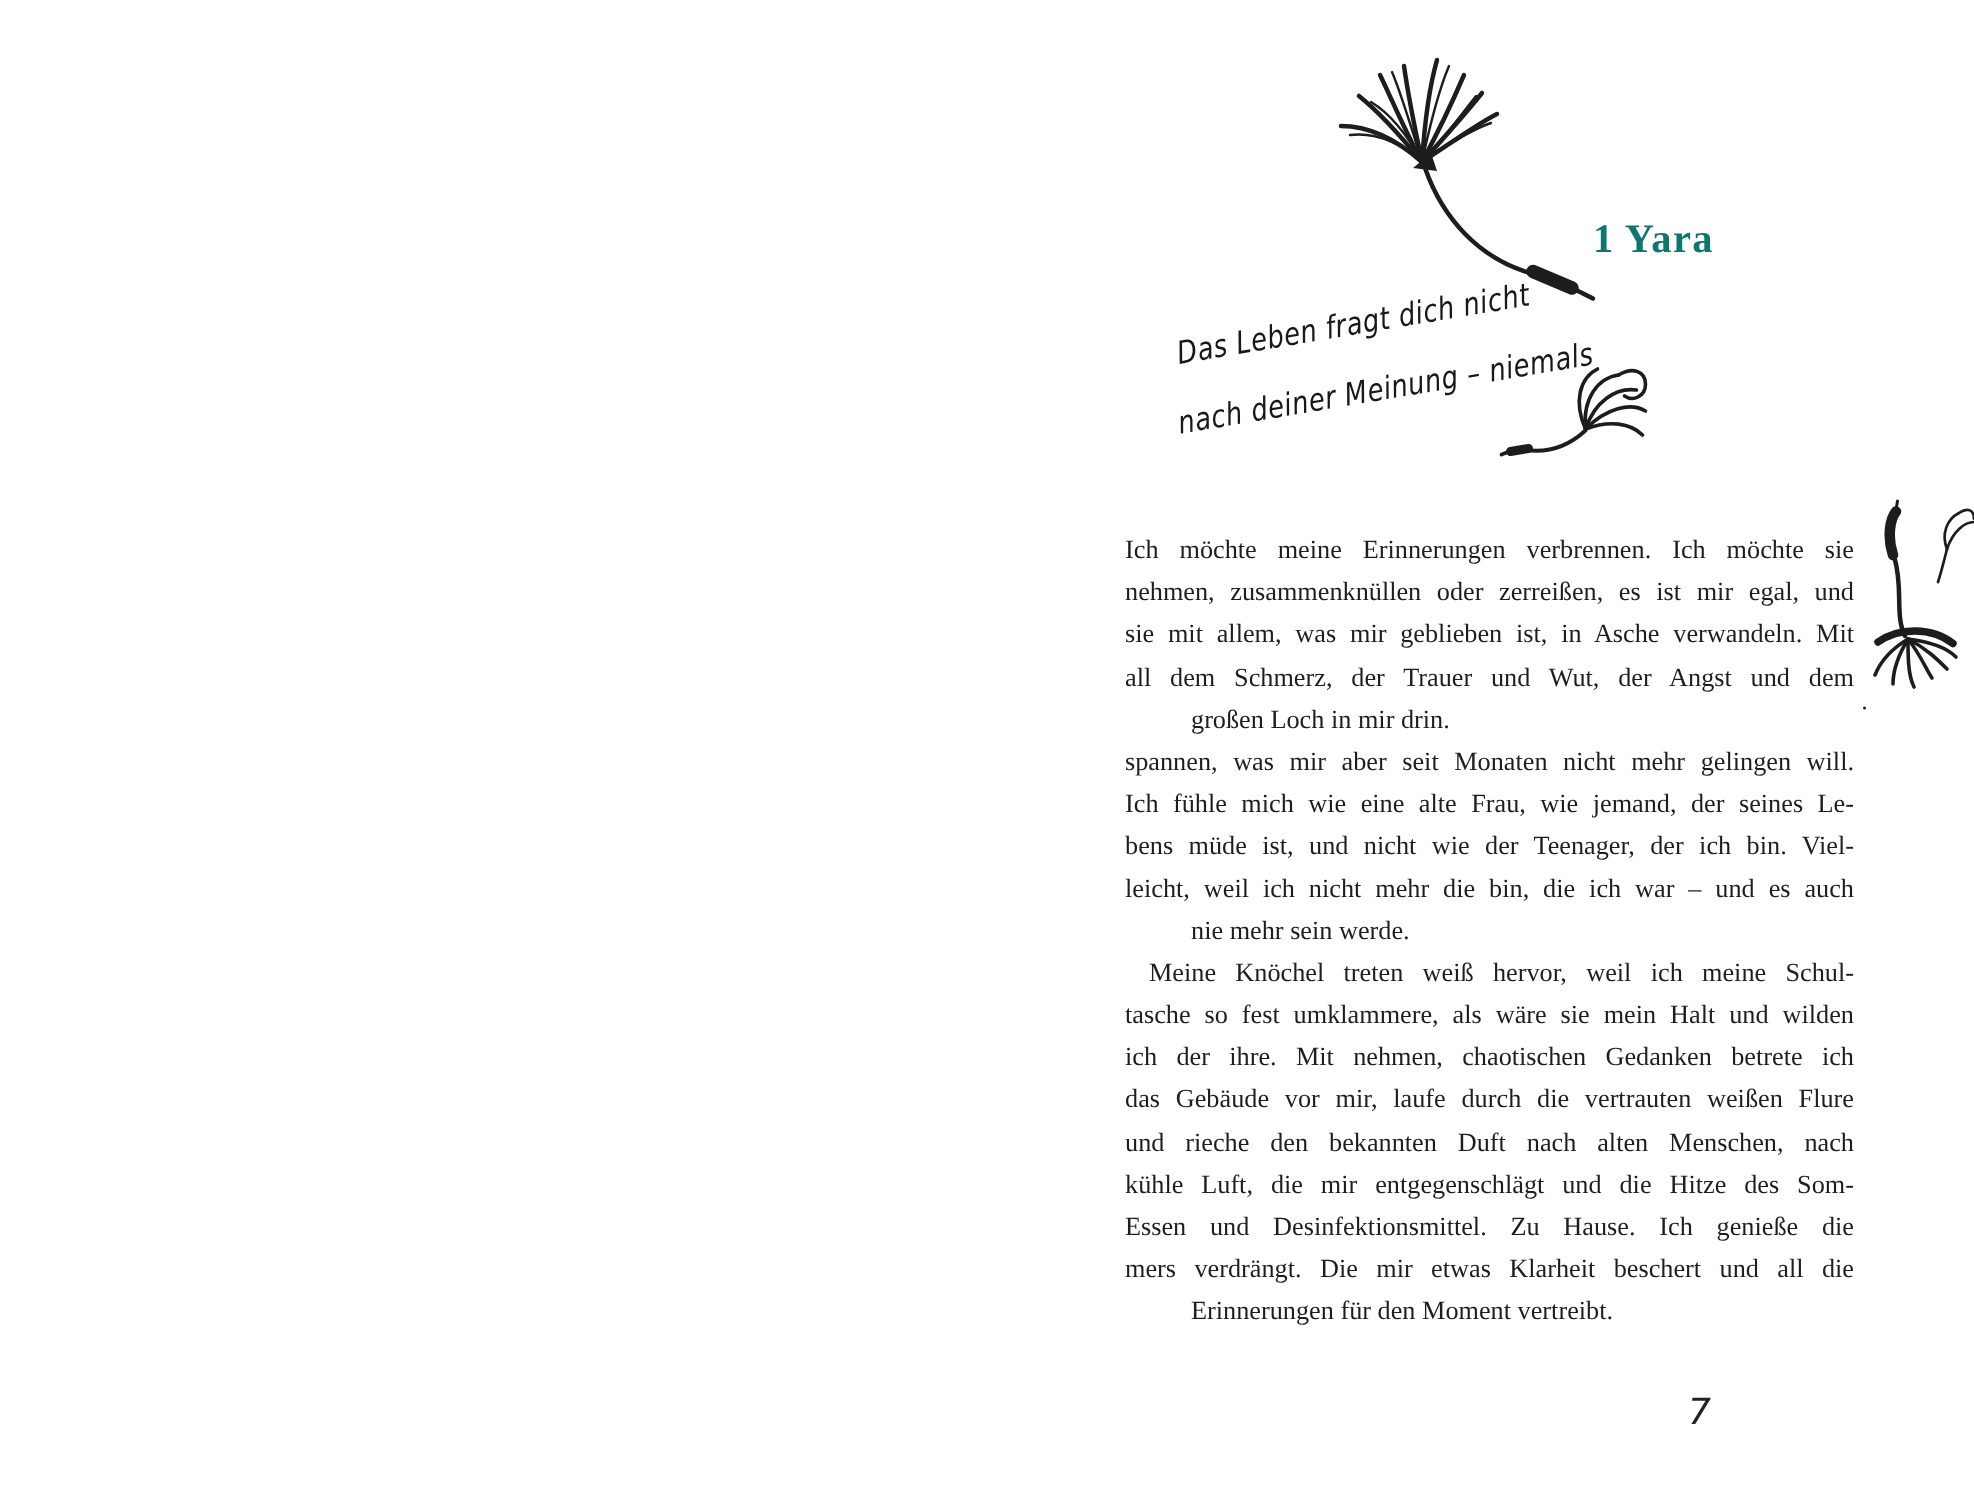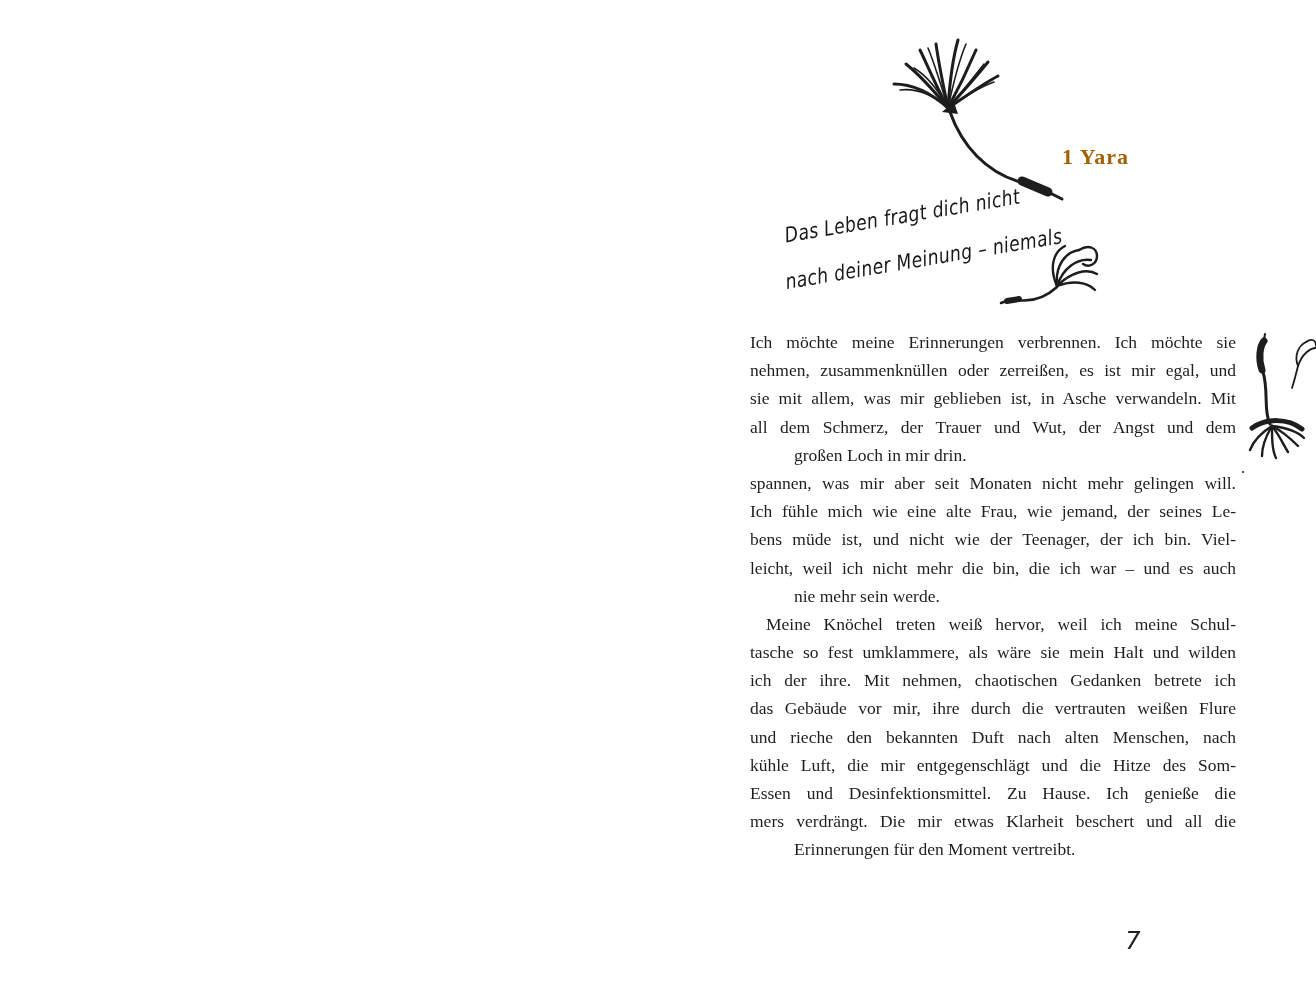--- a/index.html
+++ b/index.html
@@ -14,23 +14,23 @@
     overflow: hidden;
   }
 
   
   .chapter-title {
     position: absolute;
     left: 1062px;
     top: 144px;
     font-family: "Liberation Serif", serif;
     font-weight: 700;
-    font-size: 22px;
+    font-size: 27px;
     letter-spacing: 1px;
-    color: #a16207;
+    color: #0f766e;
     white-space: nowrap;
   }
 
   
   .epigraph {
     position: absolute;
     left: 781px;
     top: 213px;
     transform: rotate(-9.5deg);
     transform-origin: left top;
@@ -49,21 +49,21 @@
     transform: scaleX(0.82);
     transform-origin: left center;
     letter-spacing: 0.5px;
   }
   .epigraph .ep-line.second { margin-left: -7px; }
 
   
   .body-text {
     position: absolute;
     left: 750px;
-    top: 328px;
+    top: 352px;
     width: 486px;
     font-family: "Liberation Serif", serif;
     font-size: 17.5px;
     color: #1e1e1e;
   }
   .body-text .line {
     height: 28.2px;
     line-height: 28.2px;
     overflow: hidden;
     text-align: justify;
@@ -150,21 +150,21 @@
       <div class="line">all dem Schmerz, der Trauer und Wut, der Angst und dem</div>
       <div class="line last">großen Loch in mir drin.</div>
       <div class="line">spannen, was mir aber seit Monaten nicht mehr gelingen will.</div>
       <div class="line">Ich fühle mich wie eine alte Frau, wie jemand, der seines Le-</div>
       <div class="line">bens müde ist, und nicht wie der Teenager, der ich bin. Viel-</div>
       <div class="line">leicht, weil ich nicht mehr die bin, die ich war – und es auch</div>
       <div class="line last">nie mehr sein werde.</div>
       <div class="line indent">Meine Knöchel treten weiß hervor, weil ich meine Schul-</div>
       <div class="line">tasche so fest umklammere, als wäre sie mein Halt und wilden</div>
       <div class="line">ich der ihre. Mit nehmen, chaotischen Gedanken betrete ich</div>
-      <div class="line">das Gebäude vor mir, ihre durch die vertrauten weißen Flure</div>
+      <div class="line">das Gebäude vor mir, laufe durch die vertrauten weißen Flure</div>
       <div class="line">und rieche den bekannten Duft nach alten Menschen, nach</div>
       <div class="line">kühle Luft, die mir entgegenschlägt und die Hitze des Som-</div>
       <div class="line">Essen und Desinfektionsmittel. Zu Hause. Ich genieße die</div>
       <div class="line">mers verdrängt. Die mir etwas Klarheit beschert und all die</div>
       <div class="line last">Erinnerungen für den Moment vertreibt.</div>
     </div>
 
   <svg class="illu illu-edge" width="78" height="150" viewBox="0 0 78 150">
     <path d="M26,8 L27,2" fill="none" stroke="#1d1d1d" stroke-width="2" stroke-linecap="round"></path>
     <path d="M24,38 C20,26 22,14 26,9" fill="none" stroke="#1d1d1d" stroke-width="7" stroke-linecap="round"></path>

